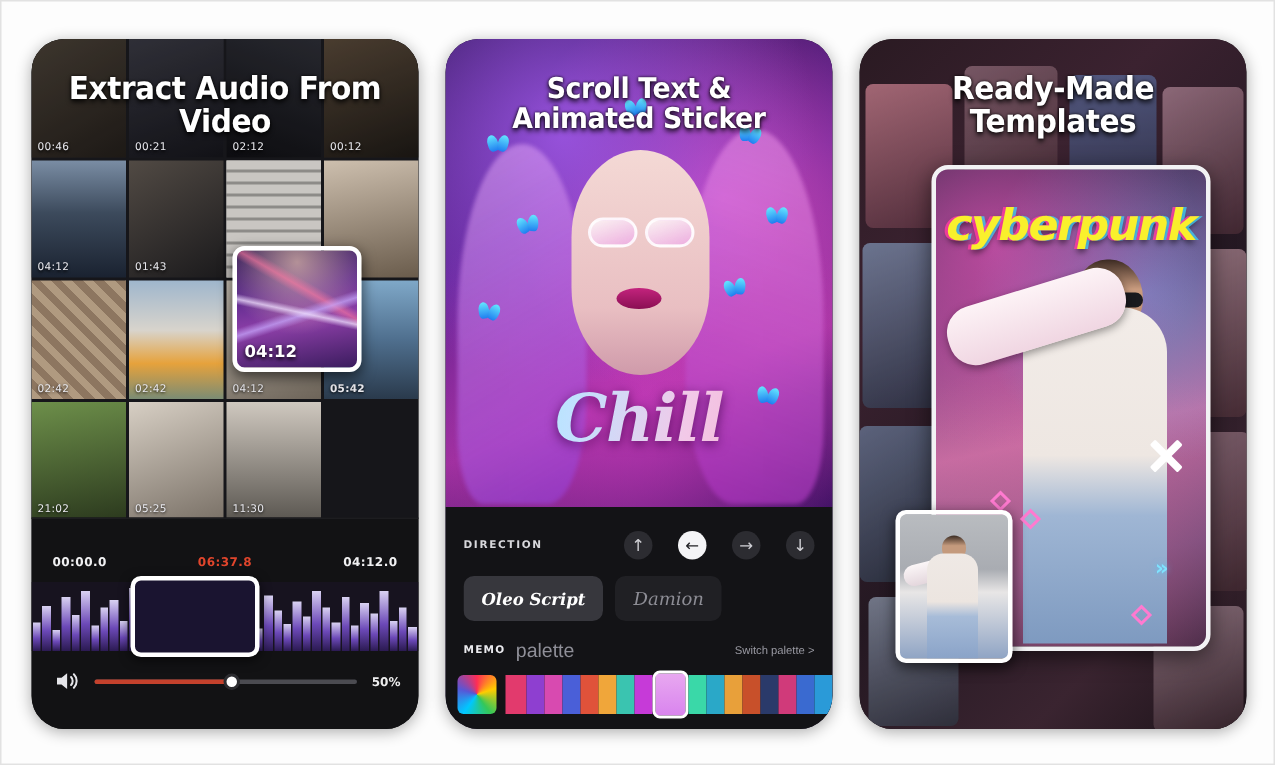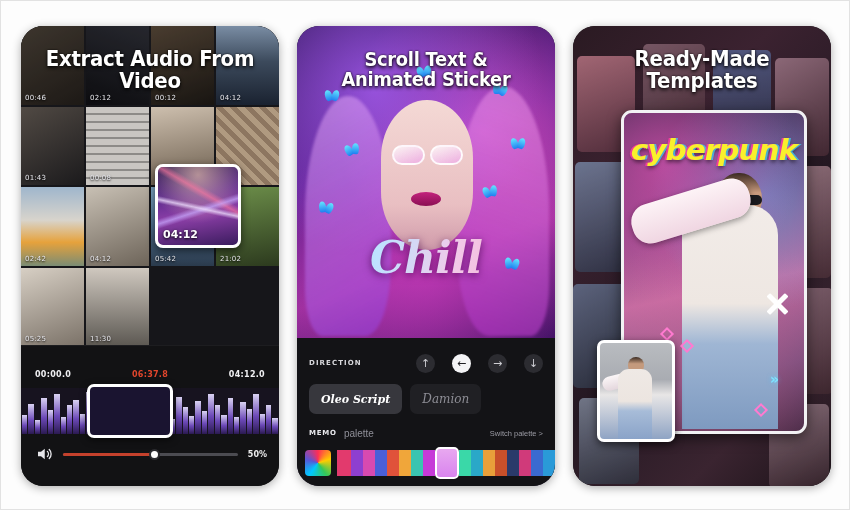--- a/index.html
+++ b/index.html
@@ -139,21 +139,21 @@
     background:linear-gradient(180deg,#c3237d,#8a0f53);
   }
   .bfly{position:absolute;width:14px;height:11px;}
   .bfly:before,.bfly:after{
     content:"";position:absolute;top:0;width:7px;height:11px;border-radius:60% 60% 40% 40%;
     background:linear-gradient(180deg,#65e7ff,#1f7ef0);
   }
   .bfly:before{left:0;transform:rotate(-18deg);}
   .bfly:after{right:0;transform:rotate(18deg);}
   .chill{
-    position:absolute;left:0;right:0;top:206px;text-align:center;z-index:12;
+    position:absolute;left:0;right:0;top:228px;text-align:center;z-index:12;
     font-family:"DejaVu Serif", serif;font-style:italic;font-weight:bold;font-size:44px;
     background:linear-gradient(100deg,#8ff2e8 0%,#bfe2ff 32%,#f2c9e8 62%,#f7a6c8 100%);
     -webkit-background-clip:text;background-clip:text;color:transparent;
     filter:drop-shadow(0 2px 4px rgba(60,0,70,.7));
     letter-spacing:-1px;
   }
   .ctrl{
     position:absolute;left:0;right:0;bottom:0;height:148px;background:#131316;
   }
   .ctrl-row1{
@@ -179,21 +179,21 @@
     color:#8d8d95;font-size:10px;white-space:nowrap;
   }
   .fchip.sel{background:#37373d;color:#fff;}
   .fchip.f1{font-family:"DejaVu Serif",serif;font-style:italic;font-weight:bold;font-size:11px;}
   .fchip.f2{font-family:"DejaVu Sans",sans-serif;font-weight:bold;font-size:8px;letter-spacing:.6px;}
   .fchip.f3{font-family:"DejaVu Serif",serif;font-style:italic;font-size:12px;}
   .palhead{
     position:absolute;left:12px;right:12px;top:88px;height:14px;display:flex;align-items:center;
   }
   .pal-name{font-size:7px;font-weight:bold;color:#eaeaee;letter-spacing:.8px;font-family:"DejaVu Sans",sans-serif;}
-  .pal-sub{font-size:10px;color:#8f8f98;margin-left:7px;}
+  .pal-sub{font-size:13px;color:#8f8f98;margin-left:7px;}
   .pal-switch{margin-left:auto;font-size:7.5px;color:#9a9aa3;}
   .palstrip{
     position:absolute;left:0;right:0;top:110px;height:30px;display:flex;align-items:center;
   }
   .swatch{flex:0 0 auto;height:26px;}
   .sw-wheel{
     width:26px;height:26px;border-radius:4px;margin-left:8px;
     background:conic-gradient(#ff2d55,#ffcc00,#34c759,#00c7ff,#5856d6,#ff2d55);
   }
   .sw-sel{
@@ -277,20 +277,24 @@
 
 <div class="canvas">
   <div class="panels">
 
     <div class="phone p1">
       <div class="grid">
         <div class="cell" style="background:linear-gradient(150deg,#4b4238,#241f1b);">
           <div class="dim"></div>
           <span class="stamp">00:46</span>
         </div>
+        <div class="cell" style="background:linear-gradient(160deg,#3a3a44,#16161c);">
+          <div class="dim"></div>
+          <span class="stamp">00:21</span>
+        </div>
         <div class="cell" style="background:linear-gradient(200deg,#2f3038,#101014);">
           <div class="dim"></div>
           <span class="stamp">02:12</span>
         </div>
         <div class="cell" style="background:linear-gradient(160deg,#5a4a3a,#1e1a16);">
           <div class="dim"></div>
           <span class="stamp">00:12</span>
         </div>
 
         <div class="cell" style="background:linear-gradient(180deg,#7a8da4 0%,#3c4a5c 45%,#1a2230 100%);">
@@ -309,21 +313,21 @@
         <div class="cell" style="background:repeating-linear-gradient(45deg,#b09a80 0 5px,#8d7660 5px 10px);">
           <span class="stamp">02:42</span>
         </div>
         <div class="cell" style="background:linear-gradient(180deg,#9fb6cc 0%,#d8d4cc 42%,#e6a23c 70%,#7b8c74 100%);">
           <span class="stamp">02:42</span>
         </div>
         <div class="cell" style="background:linear-gradient(160deg,#c8c0b4,#6d6459);">
           <span class="stamp">04:12</span>
         </div>
 
-        <div class="cell" style="background:linear-gradient(180deg,#7fa8c8 0%,#4f6f8e 50%,#2a3a4c 100%);">
+        <div class="cell" style="background:linear-gradient(180deg,#7fa8c8 0%,#4f6f8e 50%,#2a3a4c 100%);font-weight:bold;">
           <span class="stamp">05:42</span>
         </div>
         <div class="cell" style="background:linear-gradient(170deg,#6d8f4a,#2c3a1e);">
           <span class="stamp">21:02</span>
         </div>
         <div class="cell" style="background:linear-gradient(160deg,#d7cfc4,#7b7268);">
           <span class="stamp">05:25</span>
         </div>
         <div class="cell" style="background:linear-gradient(180deg,#cfc8bf,#5c5852);">
           <span class="stamp">11:30</span>

